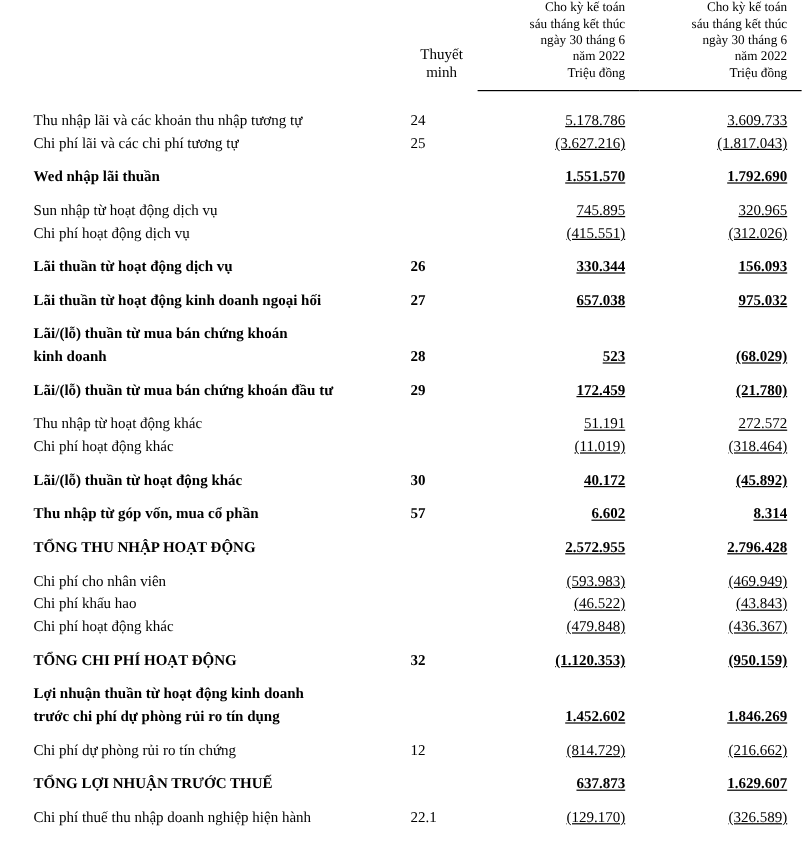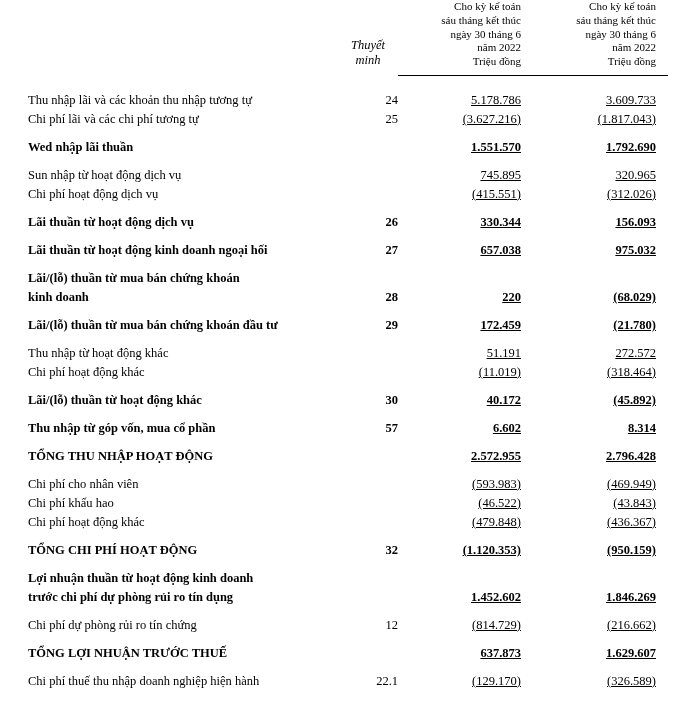--- a/index.html
+++ b/index.html
@@ -32,21 +32,20 @@
   col.c-note  { width: 56px; }
   col.c-cur   { width: 135px; }
   col.c-prev  { width: 135px; }
 
   thead td {
     vertical-align: bottom;
     padding: 0 0 6px 0;
   }
   .hdr-note {
     text-align: center;
-    font-style: italic;
     font-size: 12.5px;
     line-height: 1.25;
     padding-right: 4px;
   }
   .hdr-col {
     text-align: right;
     font-size: 11px;
     line-height: 1.25;
     padding-right: 12px;
   }
@@ -54,21 +53,21 @@
     padding: 0;
     line-height: 1.0;
     height: 17px;
   }
   td.label {
     text-align: left;
     padding-left: 20px;
     white-space: nowrap;
   }
   td.note {
-    text-align: right;
+    text-align: left;
   }
   td.num {
     text-align: right;
     padding-right: 12px;
     white-space: nowrap;
     text-decoration: underline;
   }
   tr.bold td { font-weight: bold; }
   tr.spacer td { height: 9px; line-height: 9px; font-size: 1px; }
   tr.tall td { height: 19px; }
@@ -206,21 +205,21 @@
         </tr>
         <tr class="bold tall">
           <td class="label">Lãi/(lỗ) thuần từ mua bán chứng khoán</td>
           <td class="note"></td>
           <td class="num"></td>
           <td class="num"></td>
         </tr>
         <tr class="bold tall">
           <td class="label">kinh doanh</td>
           <td class="note">28</td>
-          <td class="num">220</td>
+          <td class="num">523</td>
           <td class="num">(68.029)</td>
         </tr>
         <tr class="spacer">
           <td colspan="4"></td>
         </tr>
         <tr class="bold tall">
           <td class="label">Lãi/(lỗ) thuần từ mua bán chứng khoán đầu tư</td>
           <td class="note">29</td>
           <td class="num">172.459</td>
           <td class="num">(21.780)</td>

